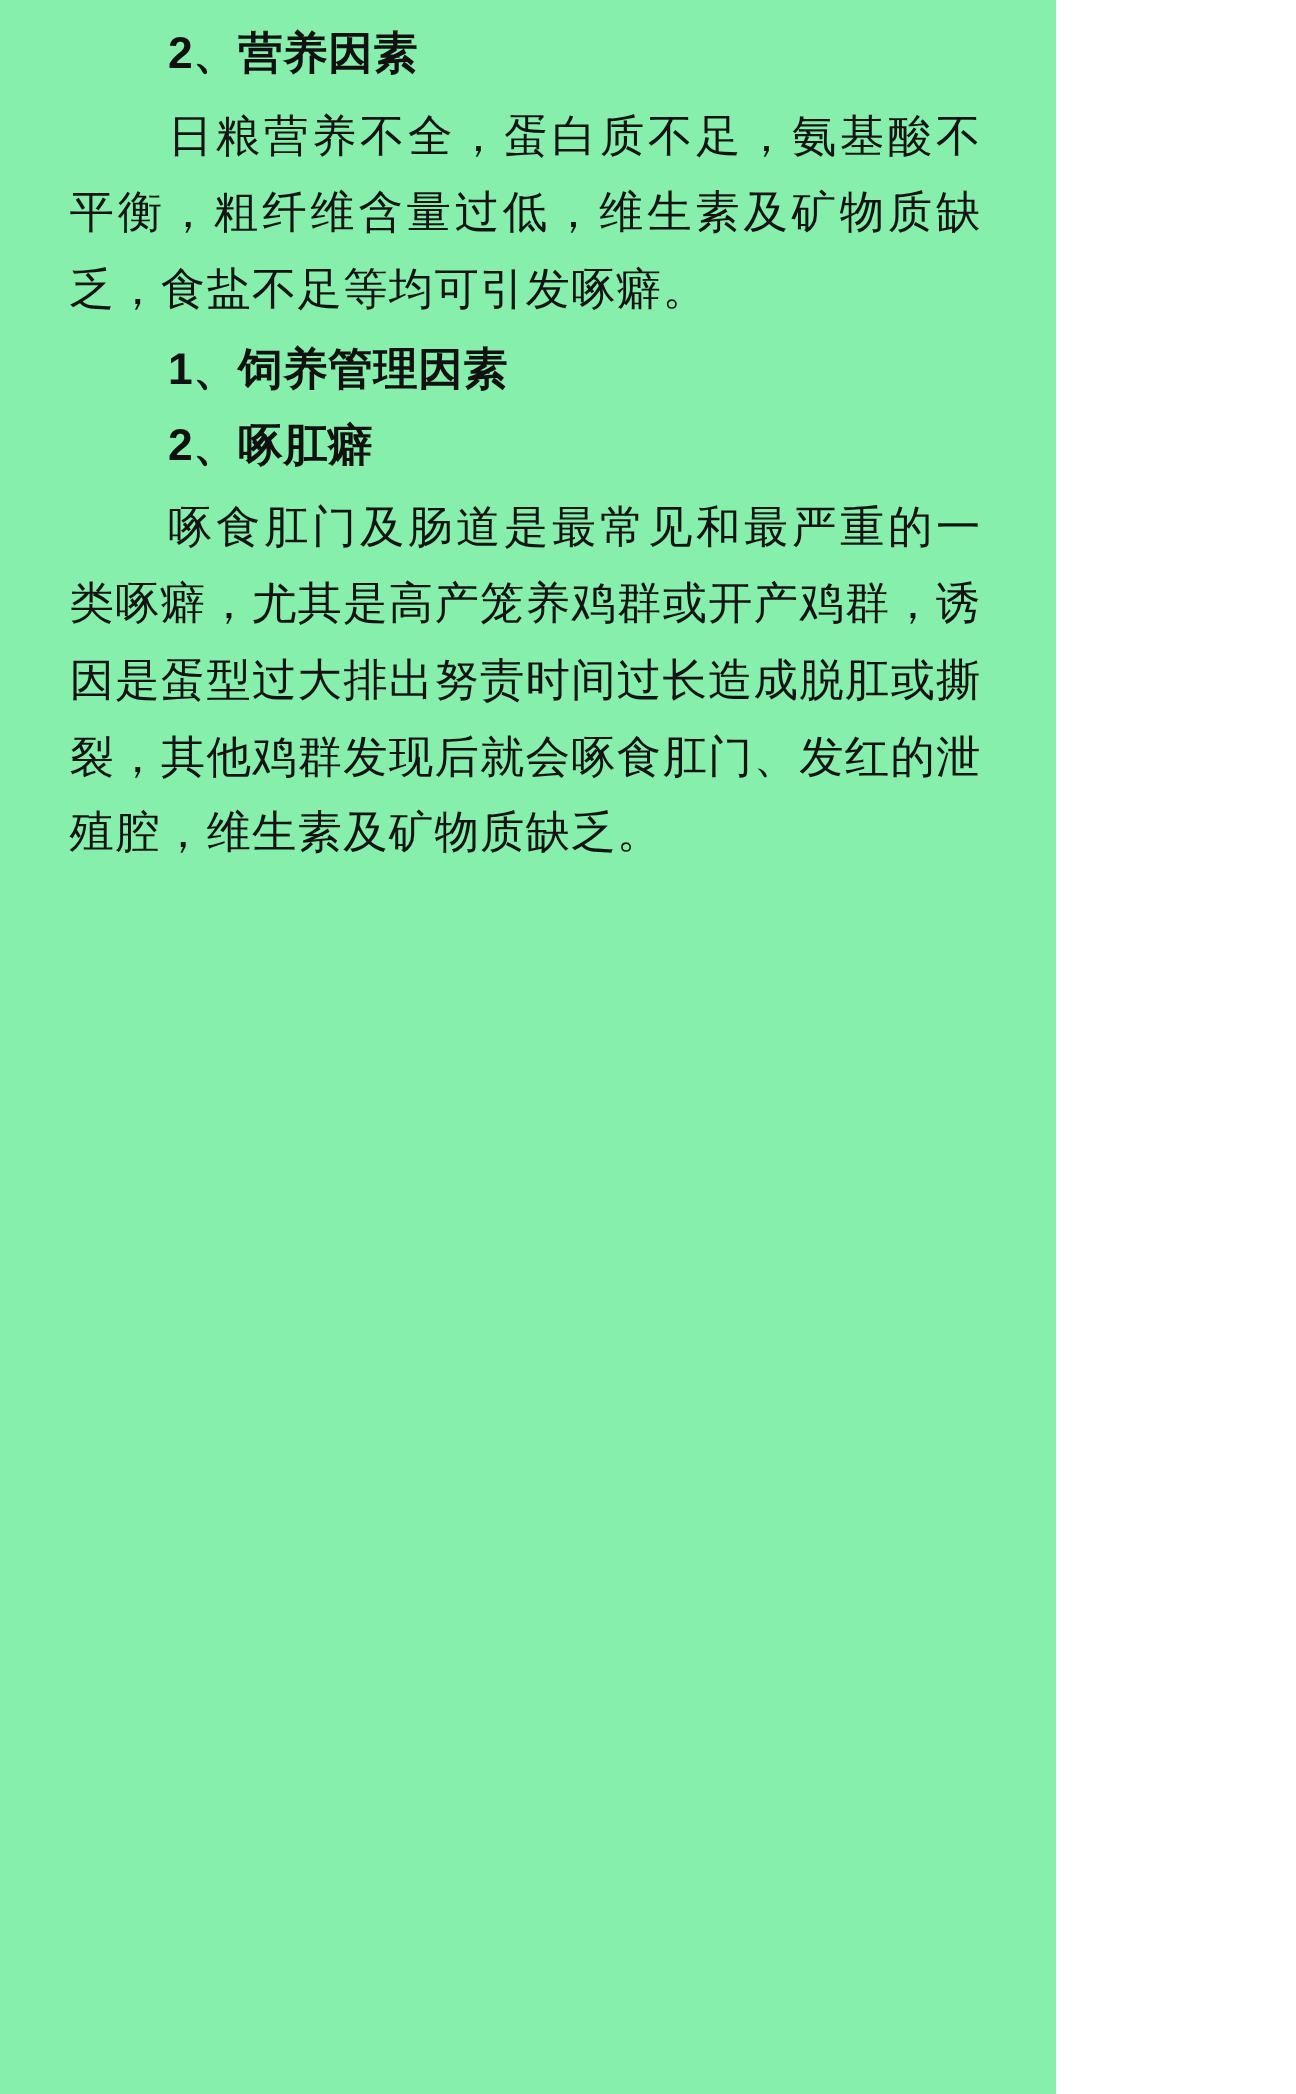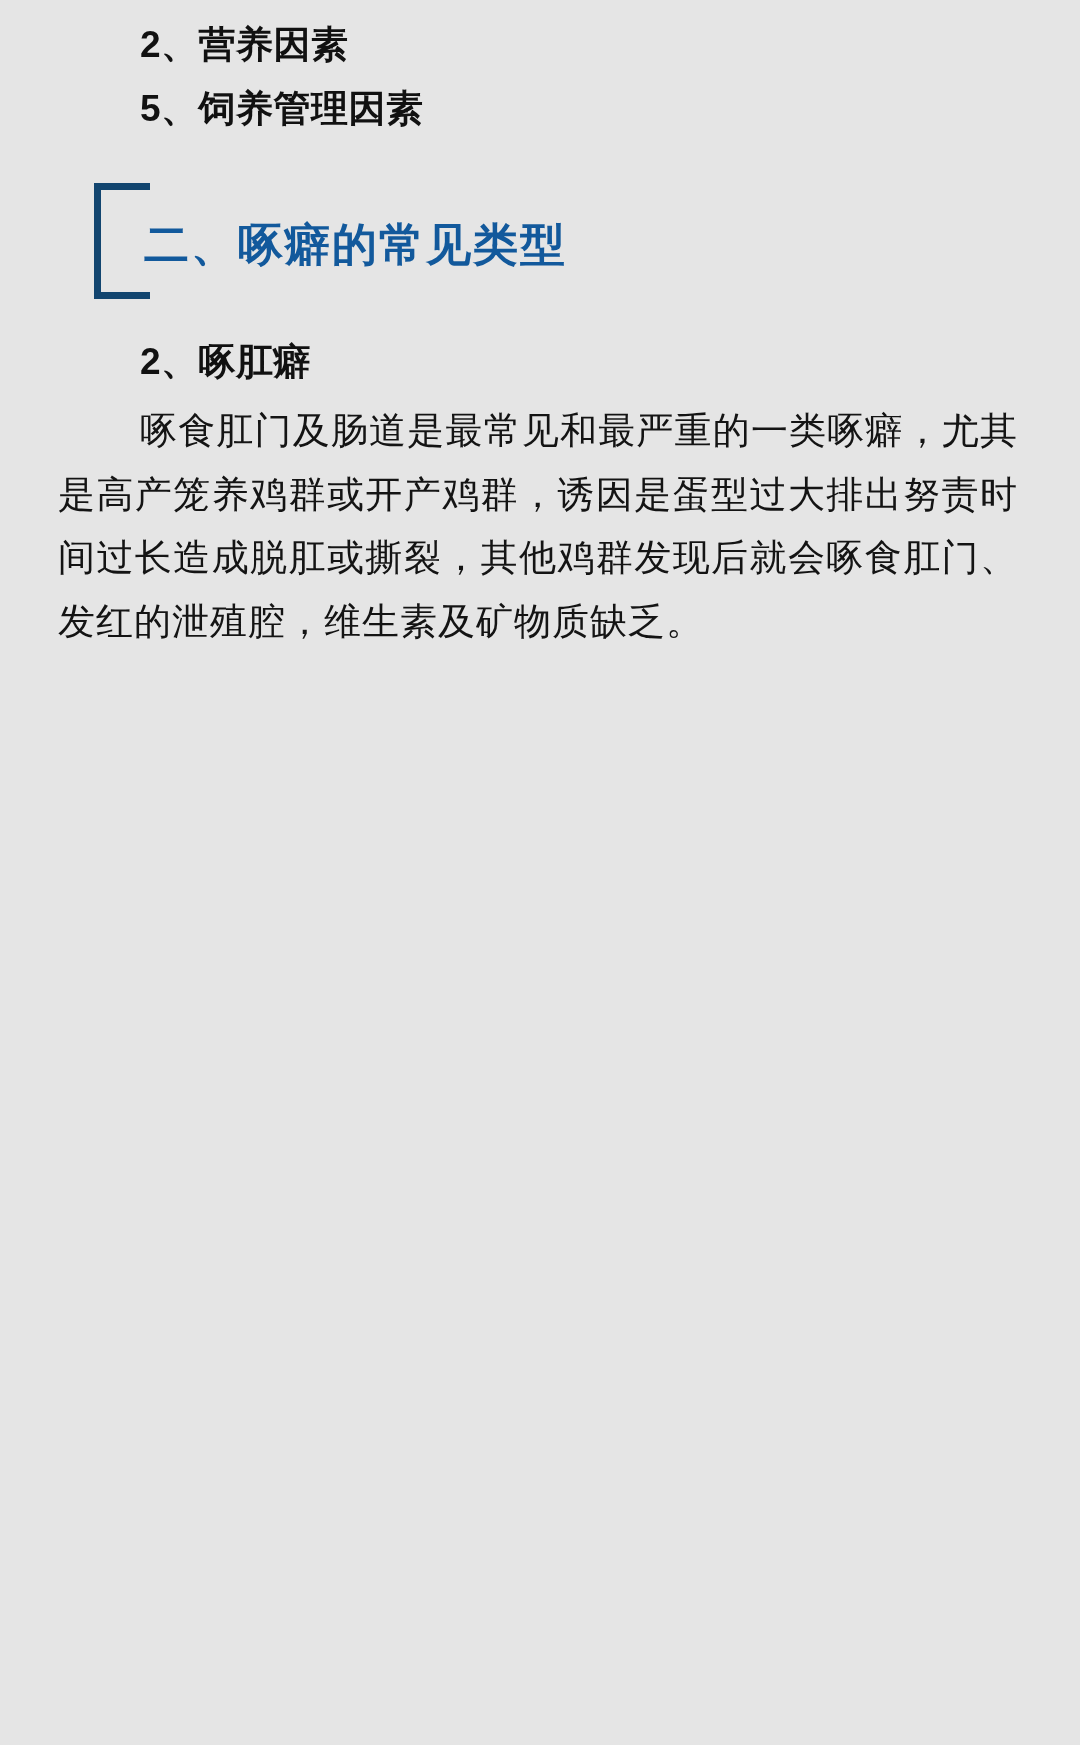--- a/index.html
+++ b/index.html
@@ -7,25 +7,25 @@
     padding: 0;
     background: #ffffff;
   }
   body {
     width: 1080px;
     min-height: 1745px;
     font-family: "Liberation Sans", "DejaVu Sans", sans-serif;
     color: #1a1a1a;
   }
   .page {
-    width: 1080px;
+    width: 880px;
     min-height: 1745px;
     box-sizing: border-box;
     padding: 10px 62px 20px 58px;
-    background: #e5e5e5;
+    background: #86efac;
   }
   .sub-heading {
     font-size: 37px;
     font-weight: bold;
     line-height: 1.45;
     letter-spacing: 0.5px;
     color: #111111;
     margin: 8px 0 10px 0;
     padding-left: 82px;
   }
@@ -68,27 +68,24 @@
     top: 4px;
   }
 </style>
 </head>
 <body>
 
 <div class="page">
 
   <h3 class="sub-heading">2、营养因素</h3>
 
+  <p class="para">日粮营养不全，蛋白质不足，氨基酸不平衡，粗纤维含量过低，维生素及矿物质缺乏，食盐不足等均可引发啄癖。</p>
 
-  <h3 class="sub-heading">5、饲养管理因素</h3>
+  <h3 class="sub-heading">1、饲养管理因素</h3>
 
 
-  <div class="section-title-wrap">
-    <span class="bracket"></span>
-    <span class="section-title">二、啄癖的常见类型</span>
-  </div>
 
 
   <h3 class="sub-heading">2、啄肛癖</h3>
 
   <p class="para">啄食肛门及肠道是最常见和最严重的一类啄癖，尤其是高产笼养鸡群或开产鸡群，诱因是蛋型过大排出努责时间过长造成脱肛或撕裂，其他鸡群发现后就会啄食肛门、发红的泄殖腔，维生素及矿物质缺乏。</p>
 
 </div>
 
 </body></html>

